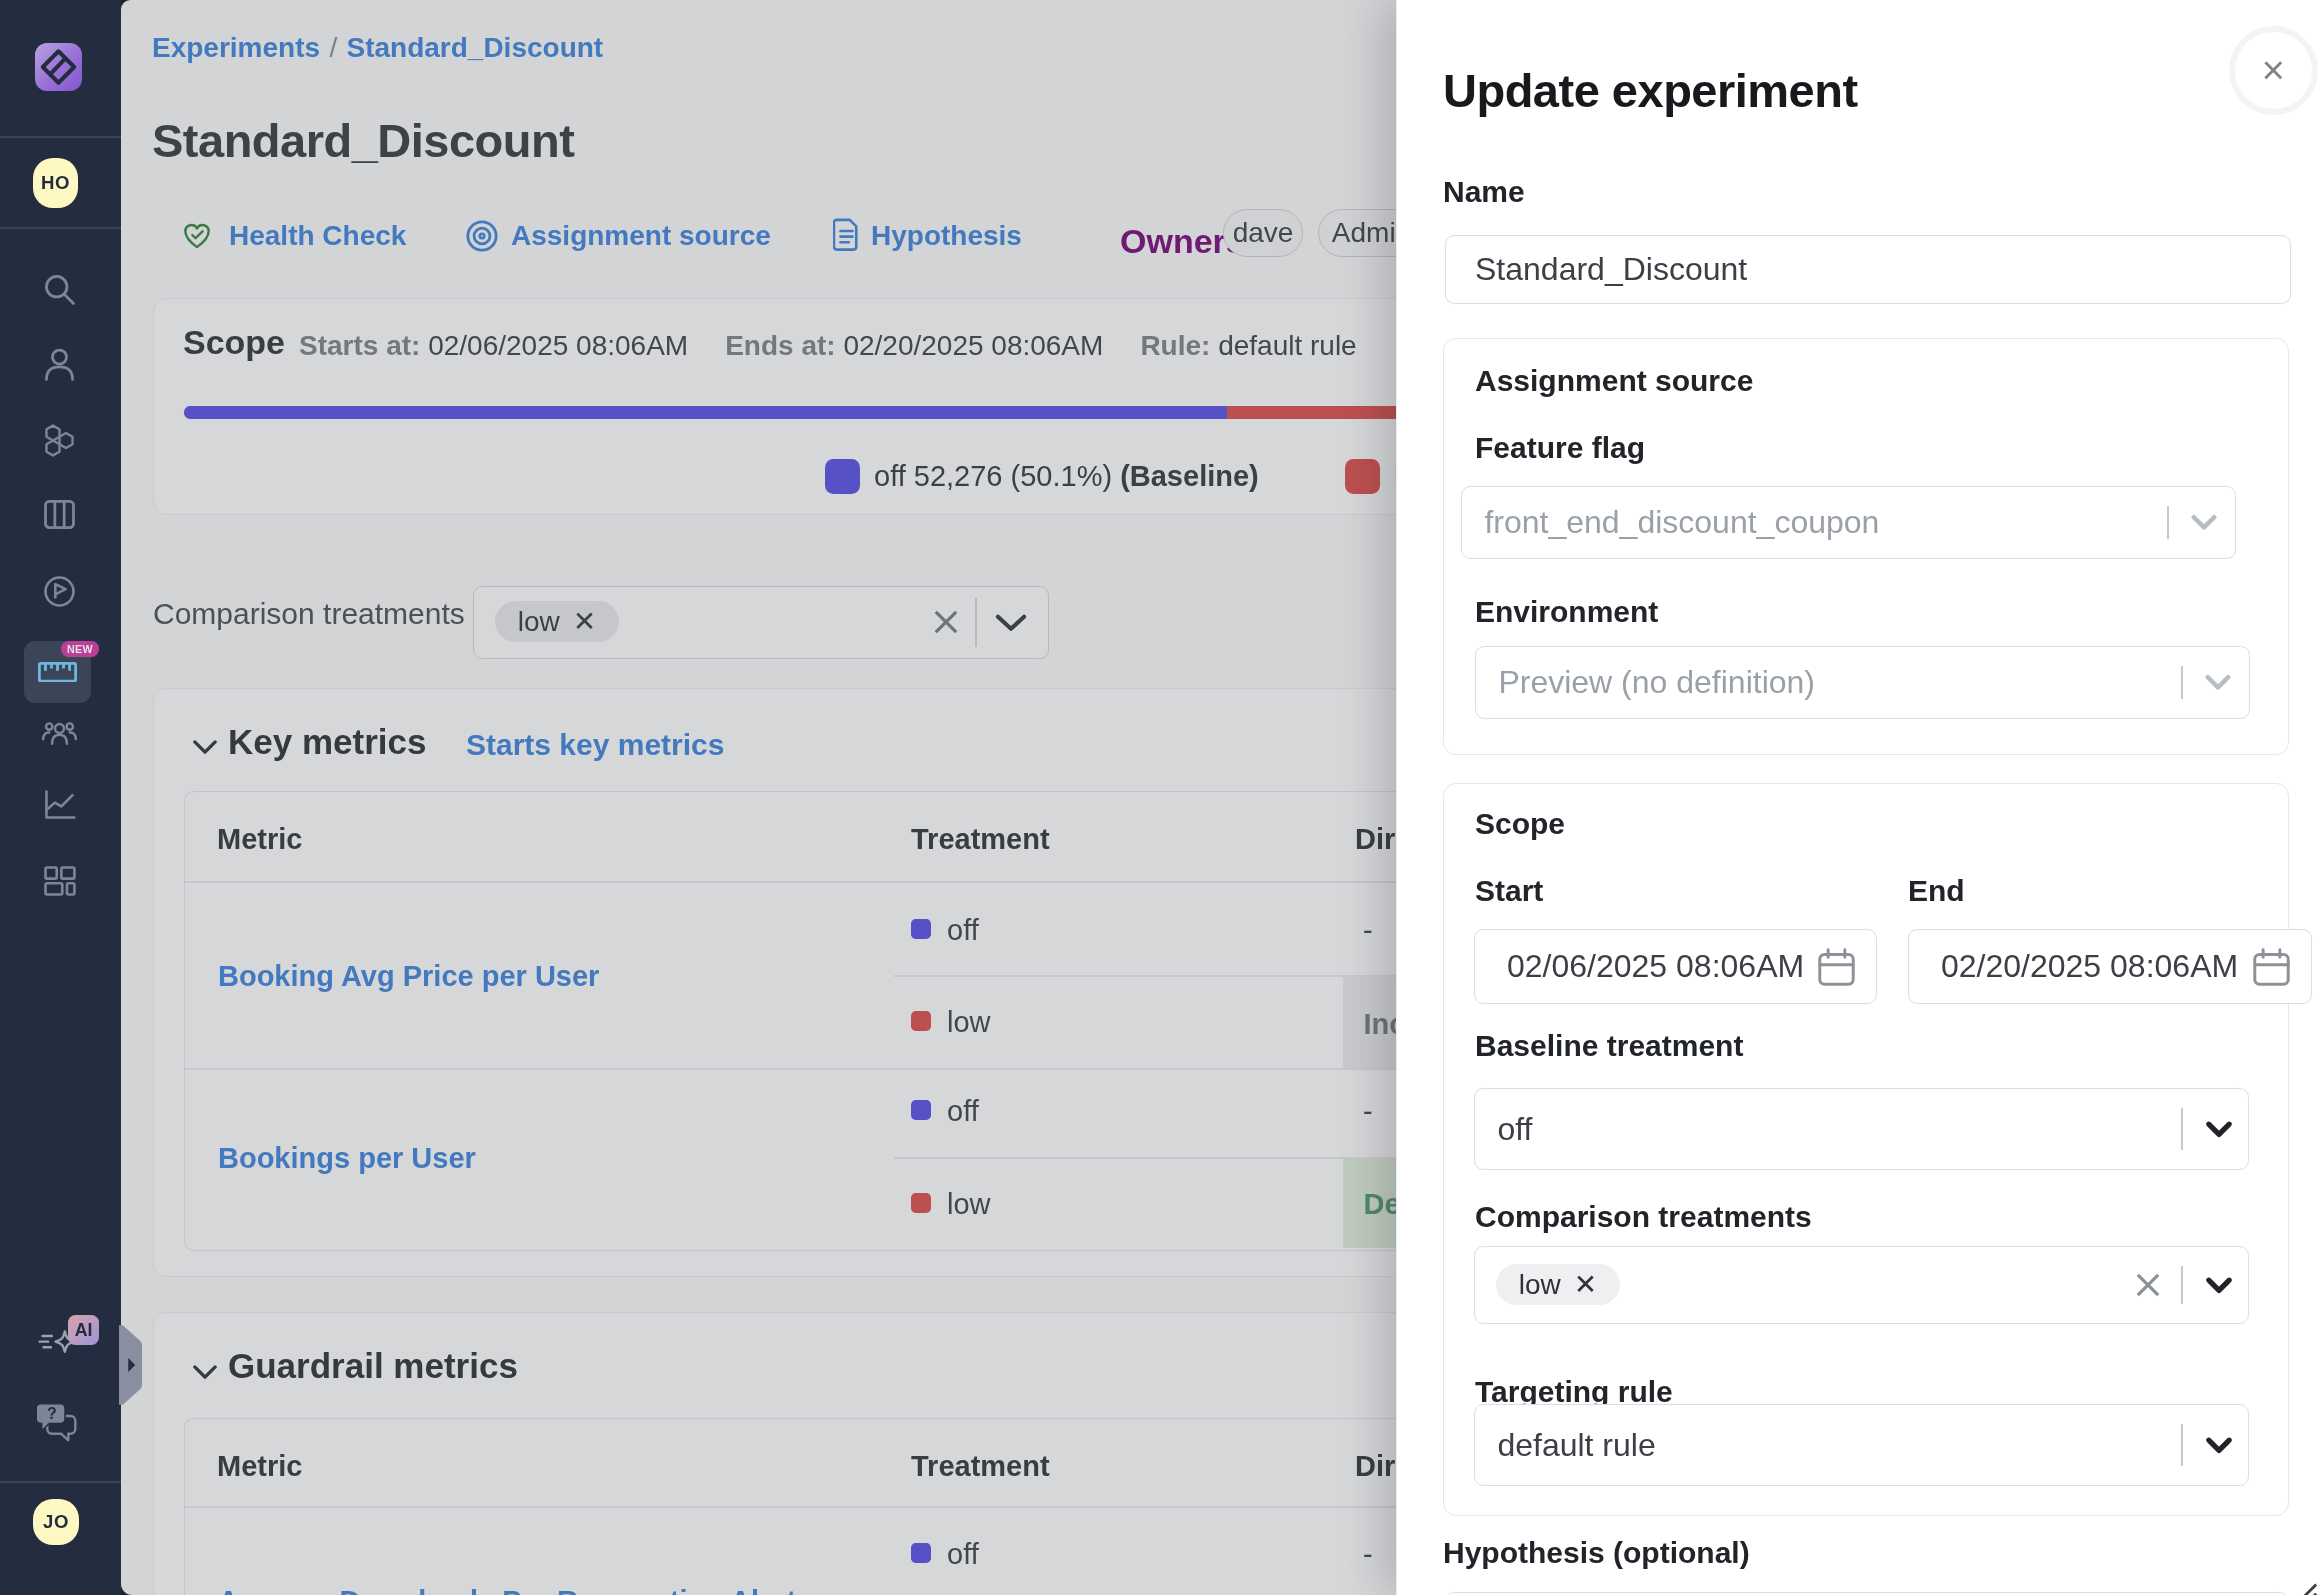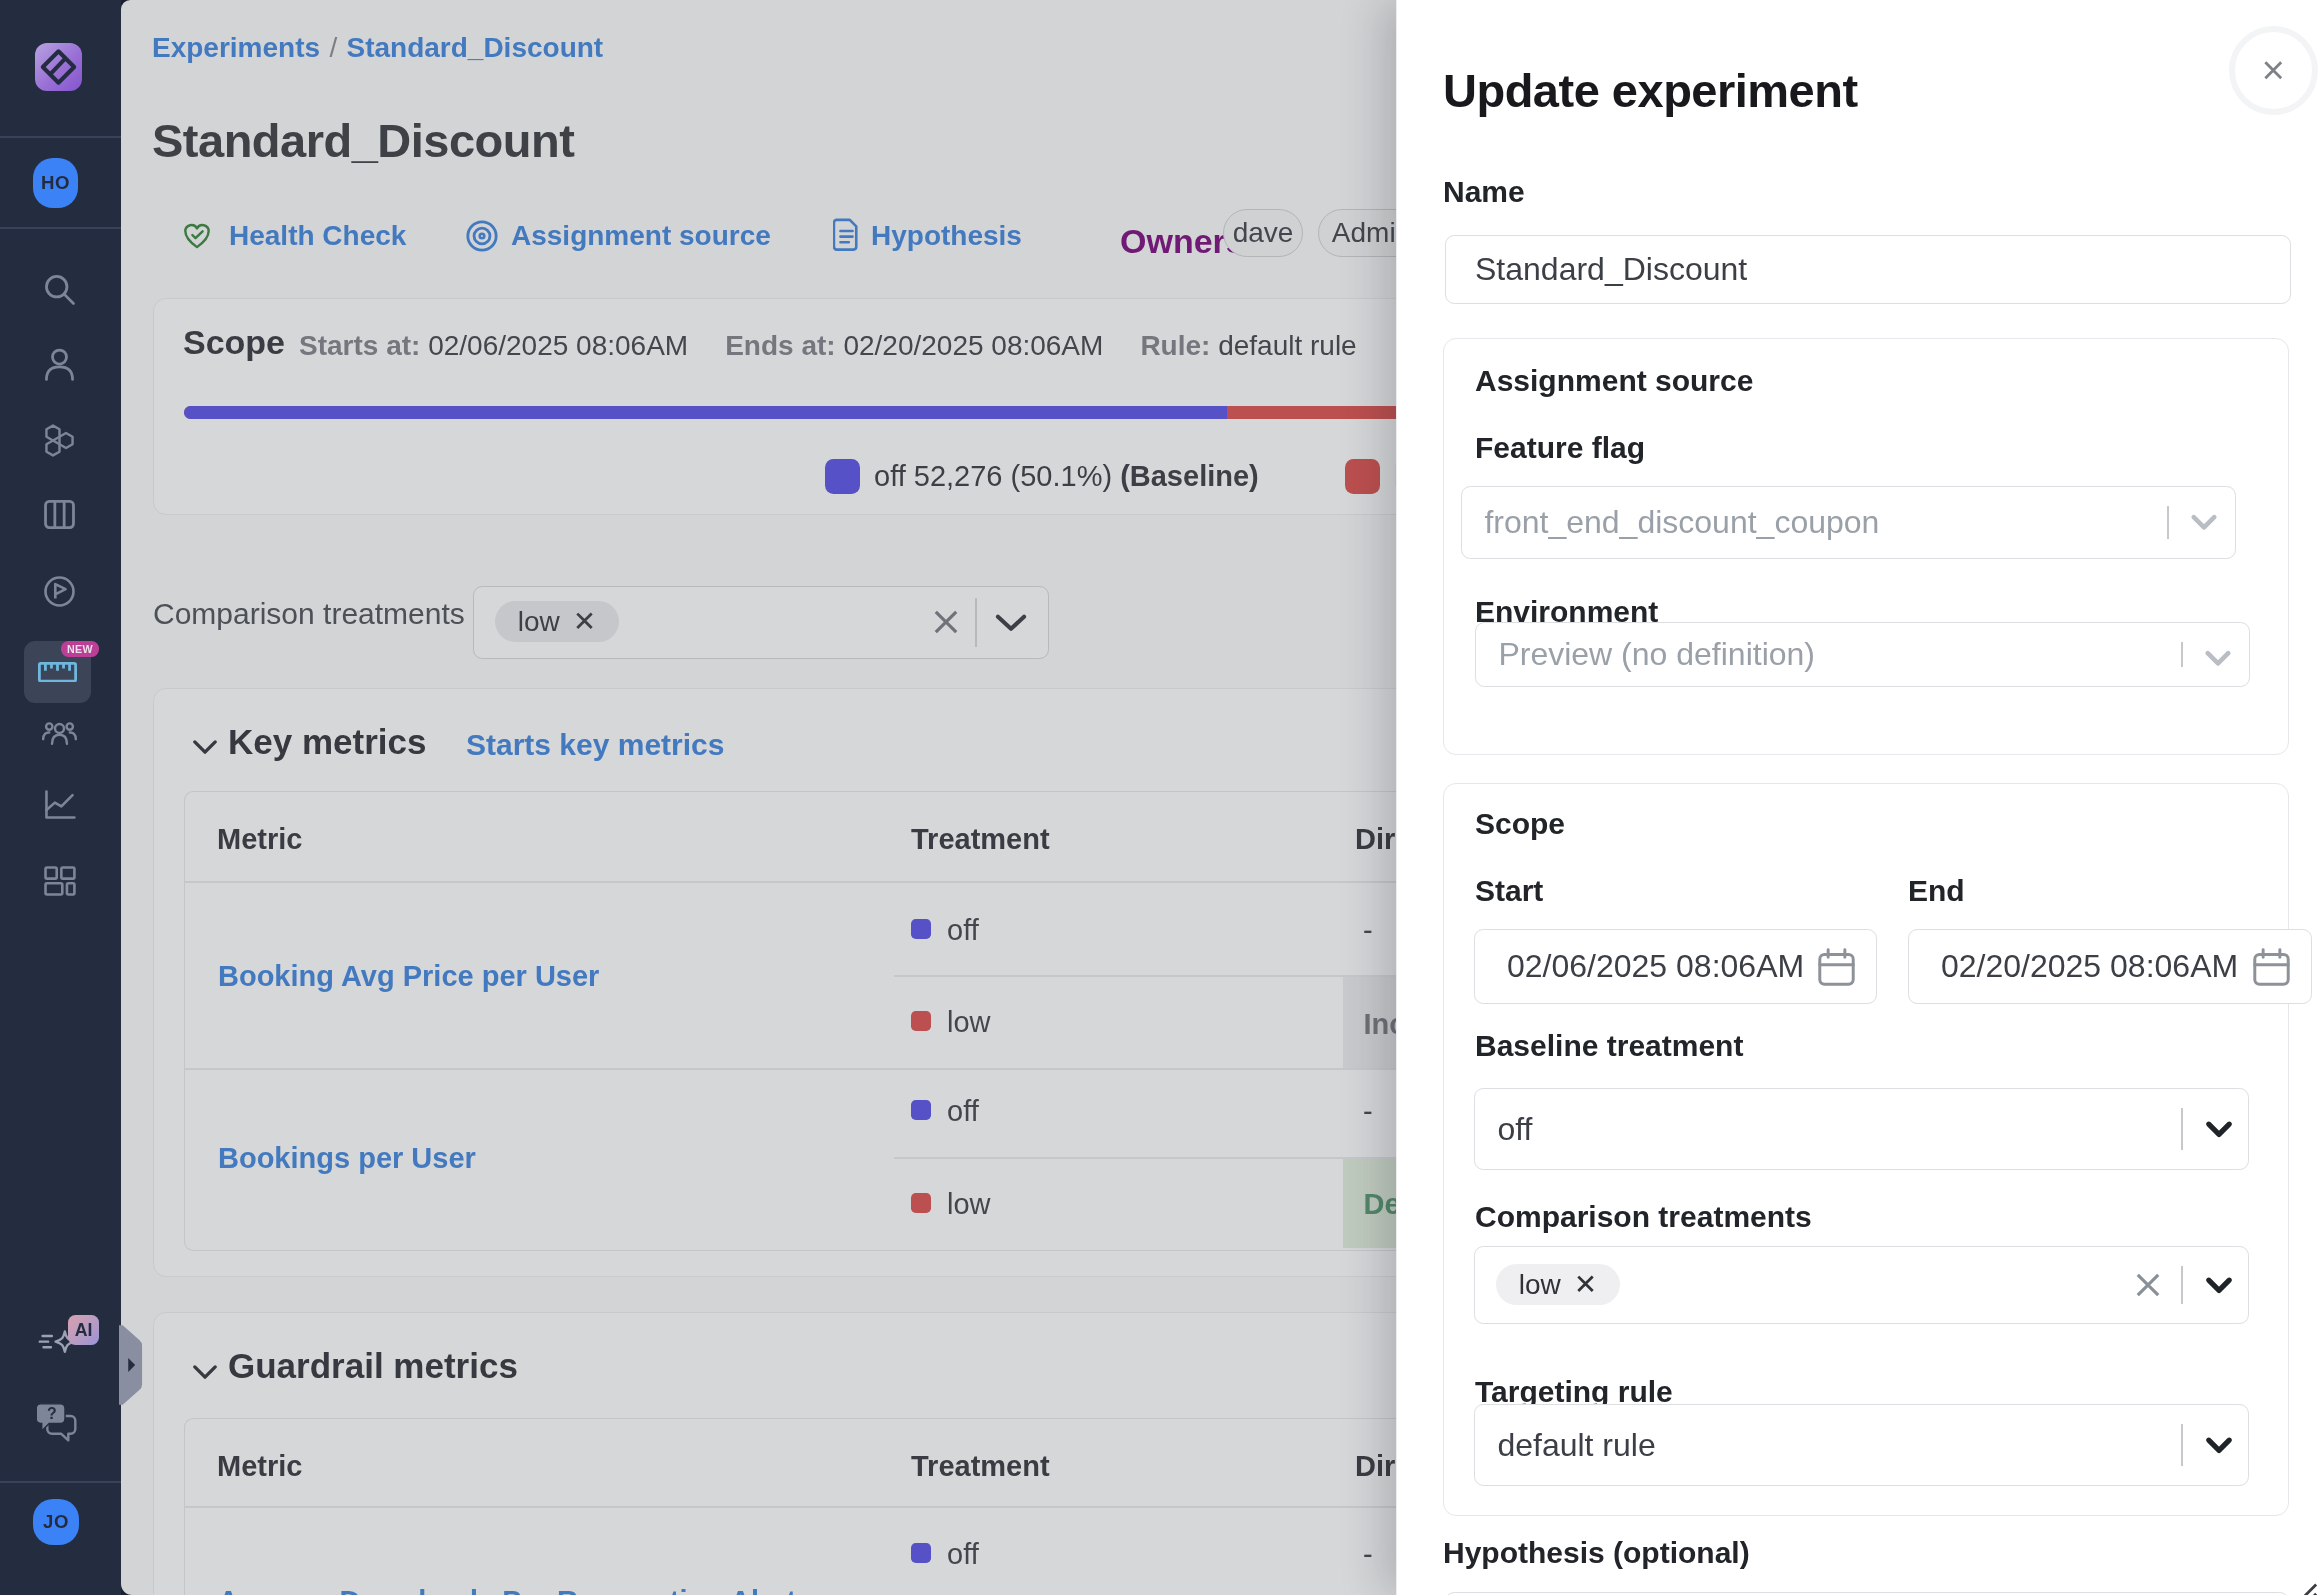--- a/index.html
+++ b/index.html
@@ -3,21 +3,21 @@
 <meta charset="utf-8">
 <style>
 * { margin:0; padding:0; box-sizing:border-box; }
 html,body { width:2322px; height:1595px; overflow:hidden; }
 body { font-family:"Liberation Sans", sans-serif; background:#1a202e; position:relative; }
 .abs { position:absolute; }
 
 
 #sidebar { position:absolute; left:0; top:0; width:121px; height:1595px; background:#242d3f; z-index:5; }
 .sep { position:absolute; left:0; width:121px; height:1.9px; background:#39425a; }
-.badge-sq { position:absolute; background:#3b82f6; color:#232c3e; font-weight:bold; display:flex; align-items:center; justify-content:center; border-radius:20px; letter-spacing:0.5px; }
+.badge-sq { position:absolute; background:#fef9c3; color:#232c3e; font-weight:bold; display:flex; align-items:center; justify-content:center; border-radius:20px; letter-spacing:0.5px; }
 .sideicon { position:absolute; left:39px; width:41px; height:41px; color:#7d8599; }
 .sideicon svg { width:41px; height:41px; display:block; }
 
 
 #content { position:absolute; left:121px; top:0; width:2201px; height:1595px; background:#d3d4d6; border-top-left-radius:9.3px; border-bottom-left-radius:11.2px; z-index:1; overflow:hidden; }
 .crumbs { position:absolute; left:31px; top:32px; font-size:28px; font-weight:700; color:#4379bf; }
 .crumbs .slash { color:#7a7e85; font-weight:400; padding:0 9.3px; }
 .pagetitle { position:absolute; left:31px; top:113px; font-size:47px; font-weight:700; color:#3e4146; letter-spacing:-0.5px; }
 .tabitem { position:absolute; top:0; height:39px; display:flex; align-items:center; font-size:28px; font-weight:700; color:#4379bf; }
 .ownerlbl { position:absolute; font-size:34px; font-weight:700; color:#701a75; }
@@ -302,21 +302,21 @@
   <div class="in-label" style="left:78px; top:364px;">Assignment source</div>
   <div class="in-label" style="left:78px; top:431px;">Feature flag</div>
   <div class="dr-select" style="left:64px; top:486px; width:775px; height:73px;">
     <div class="sel-text" style="color:#9aa0a8;">front_end_discount_coupon</div>
     <div class="sel-div" style="left:705px;"></div>
     <svg width="28" height="20.5" viewBox="0 0 30 22" style="position:absolute; left:728px; top:26px;">
         <path d="M4 4.5 L15 15.5 L26 4.5" stroke="#b9bec5" stroke-width="5" fill="none" stroke-linecap="round" stroke-linejoin="round"></path>
       </svg>
   </div>
   <div class="in-label" style="left:78px; top:595px;">Environment</div>
-  <div class="dr-select" style="left:78px; top:622px; width:775px; height:65px;">
+  <div class="dr-select" style="left:78px; top:646px; width:775px; height:73px;">
     <div class="sel-text" style="color:#9aa0a8;">Preview (no definition)</div>
     <div class="sel-div" style="left:705px;"></div>
     <svg width="28" height="20.5" viewBox="0 0 30 22" style="position:absolute; left:728px; top:26px;">
         <path d="M4 4.5 L15 15.5 L26 4.5" stroke="#b9bec5" stroke-width="5" fill="none" stroke-linecap="round" stroke-linejoin="round"></path>
       </svg>
   </div>
 
   <div class="dr-card" style="top:783px; height:733px;"></div>
   <div class="in-label" style="left:78px; top:807px;">Scope</div>
   <div class="in-label" style="left:78px; top:874px;">Start</div>

